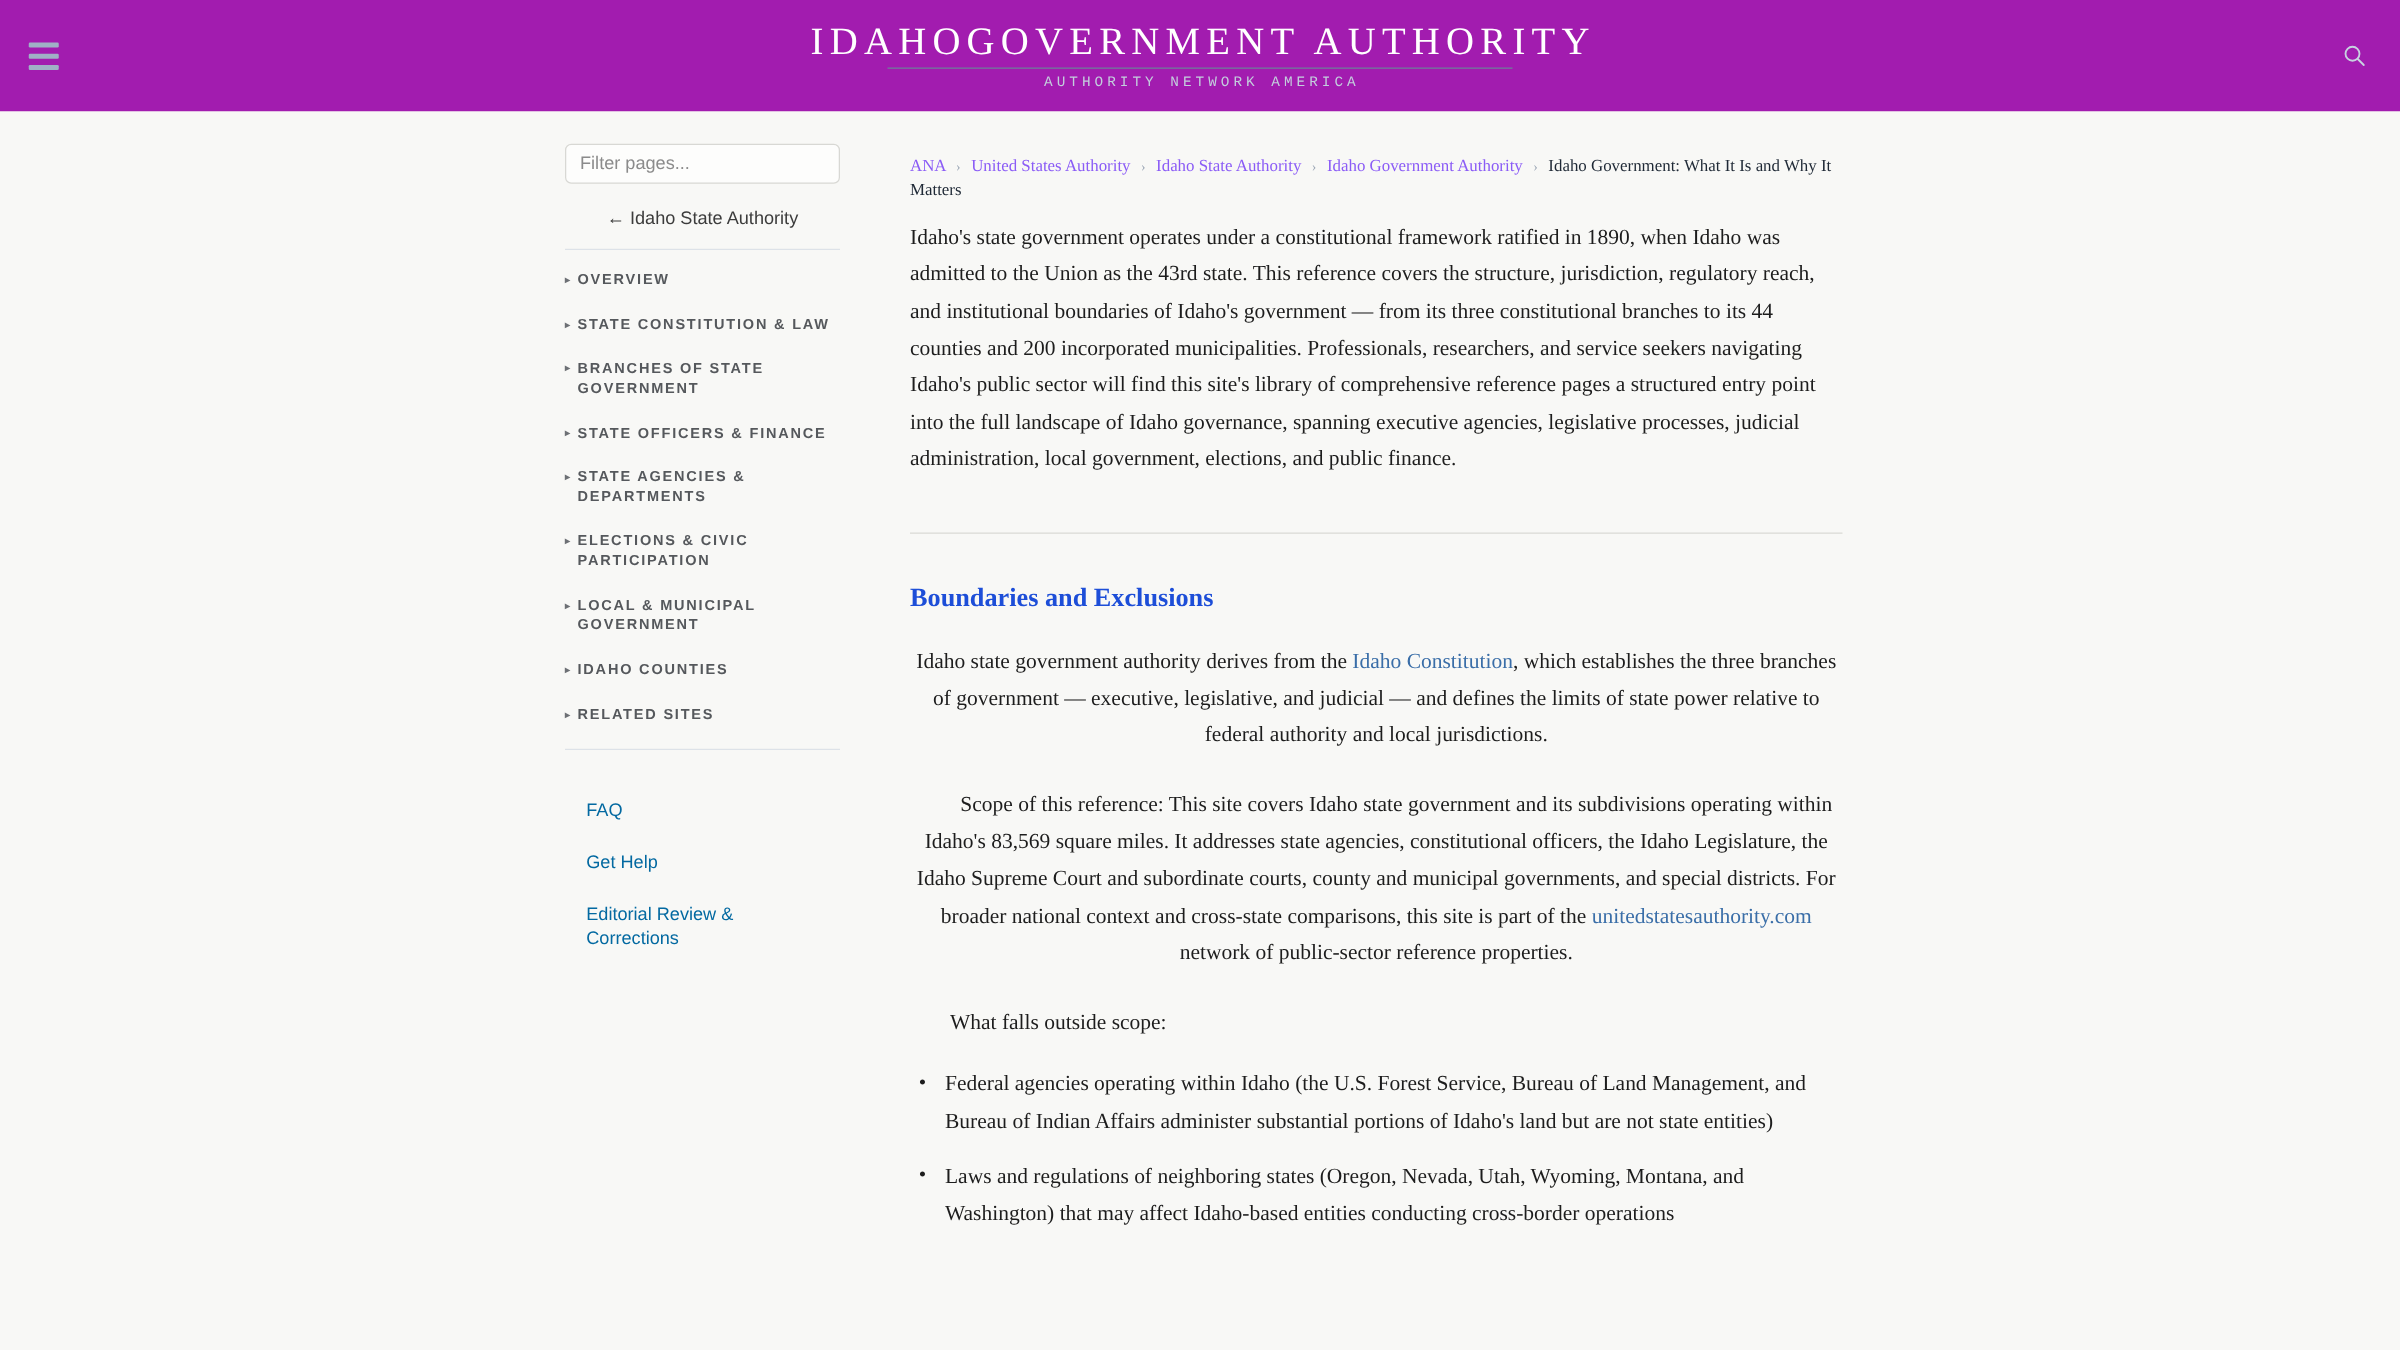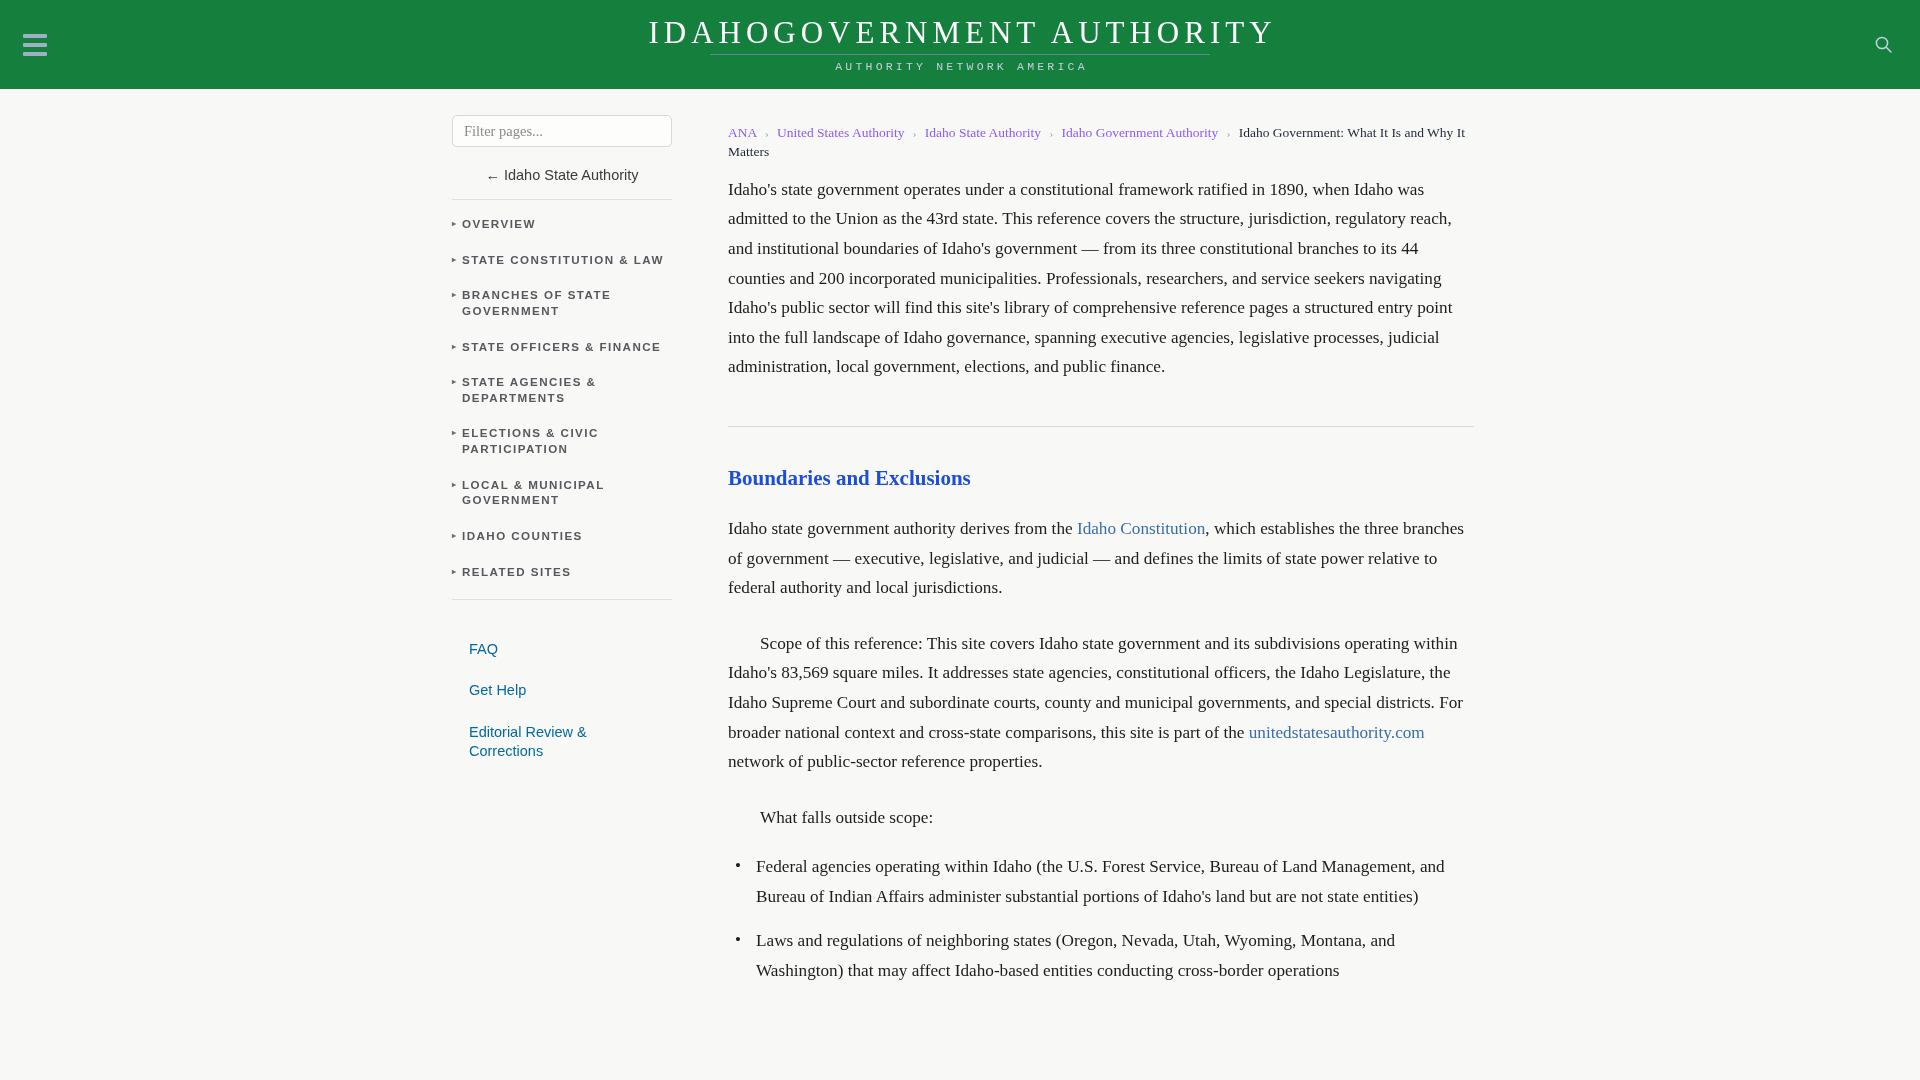--- a/index.html
+++ b/index.html
@@ -8,21 +8,21 @@
     margin: 0; padding: 0;
     width: 1920px;
     background: #f8f8f6;
     font-family: "Liberation Sans", sans-serif;
   }
 
   
   .site-header {
     position: relative;
     height: 89px;
-    background: #15803d;
+    background: #a21caf;
     display: flex;
     align-items: center;
     justify-content: center;
   }
   .hamburger {
     position: absolute;
     left: 18px;
     top: 50%;
     transform: translateY(-50%);
     width: 34px; height: 30px;
@@ -100,21 +100,21 @@
   
   .filter-input {
     width: 100%;
     height: 32px;
     border: 1px solid #d8d8d4;
     border-radius: 5px;
     background: #fdfdfc;
     padding: 0 11px;
     font-size: 14.5px;
     color: #333;
-    font-family: Liberation Serif, serif;
+    font-family: Liberation Sans, sans-serif;
     outline: none;
   }
   .filter-input::placeholder { color: #8b8b8b; }
 
   .back-link {
     display: block;
     text-align: center;
     margin-top: 20px;
     margin-bottom: 16px;
     font-size: 14.5px;
@@ -206,21 +206,21 @@
 
   h2.section-title {
     font-family: "Liberation Serif", serif;
     font-size: 21px;
     font-weight: bold;
     color: #1d4ed8;
     margin: 0 0 22px 0;
     line-height: 1.3;
   }
 
-  .para-gap { margin-bottom: 26px !important; }
+  .para-gap { margin-bottom: 26px !important; text-align: center; }
 
   .content a.inline-link {
     color: #3a6ea8;
     text-decoration: none;
     cursor: pointer;
   }
 
   .bullets {
     margin: 20px 0 0 0;
     padding-left: 24px;

